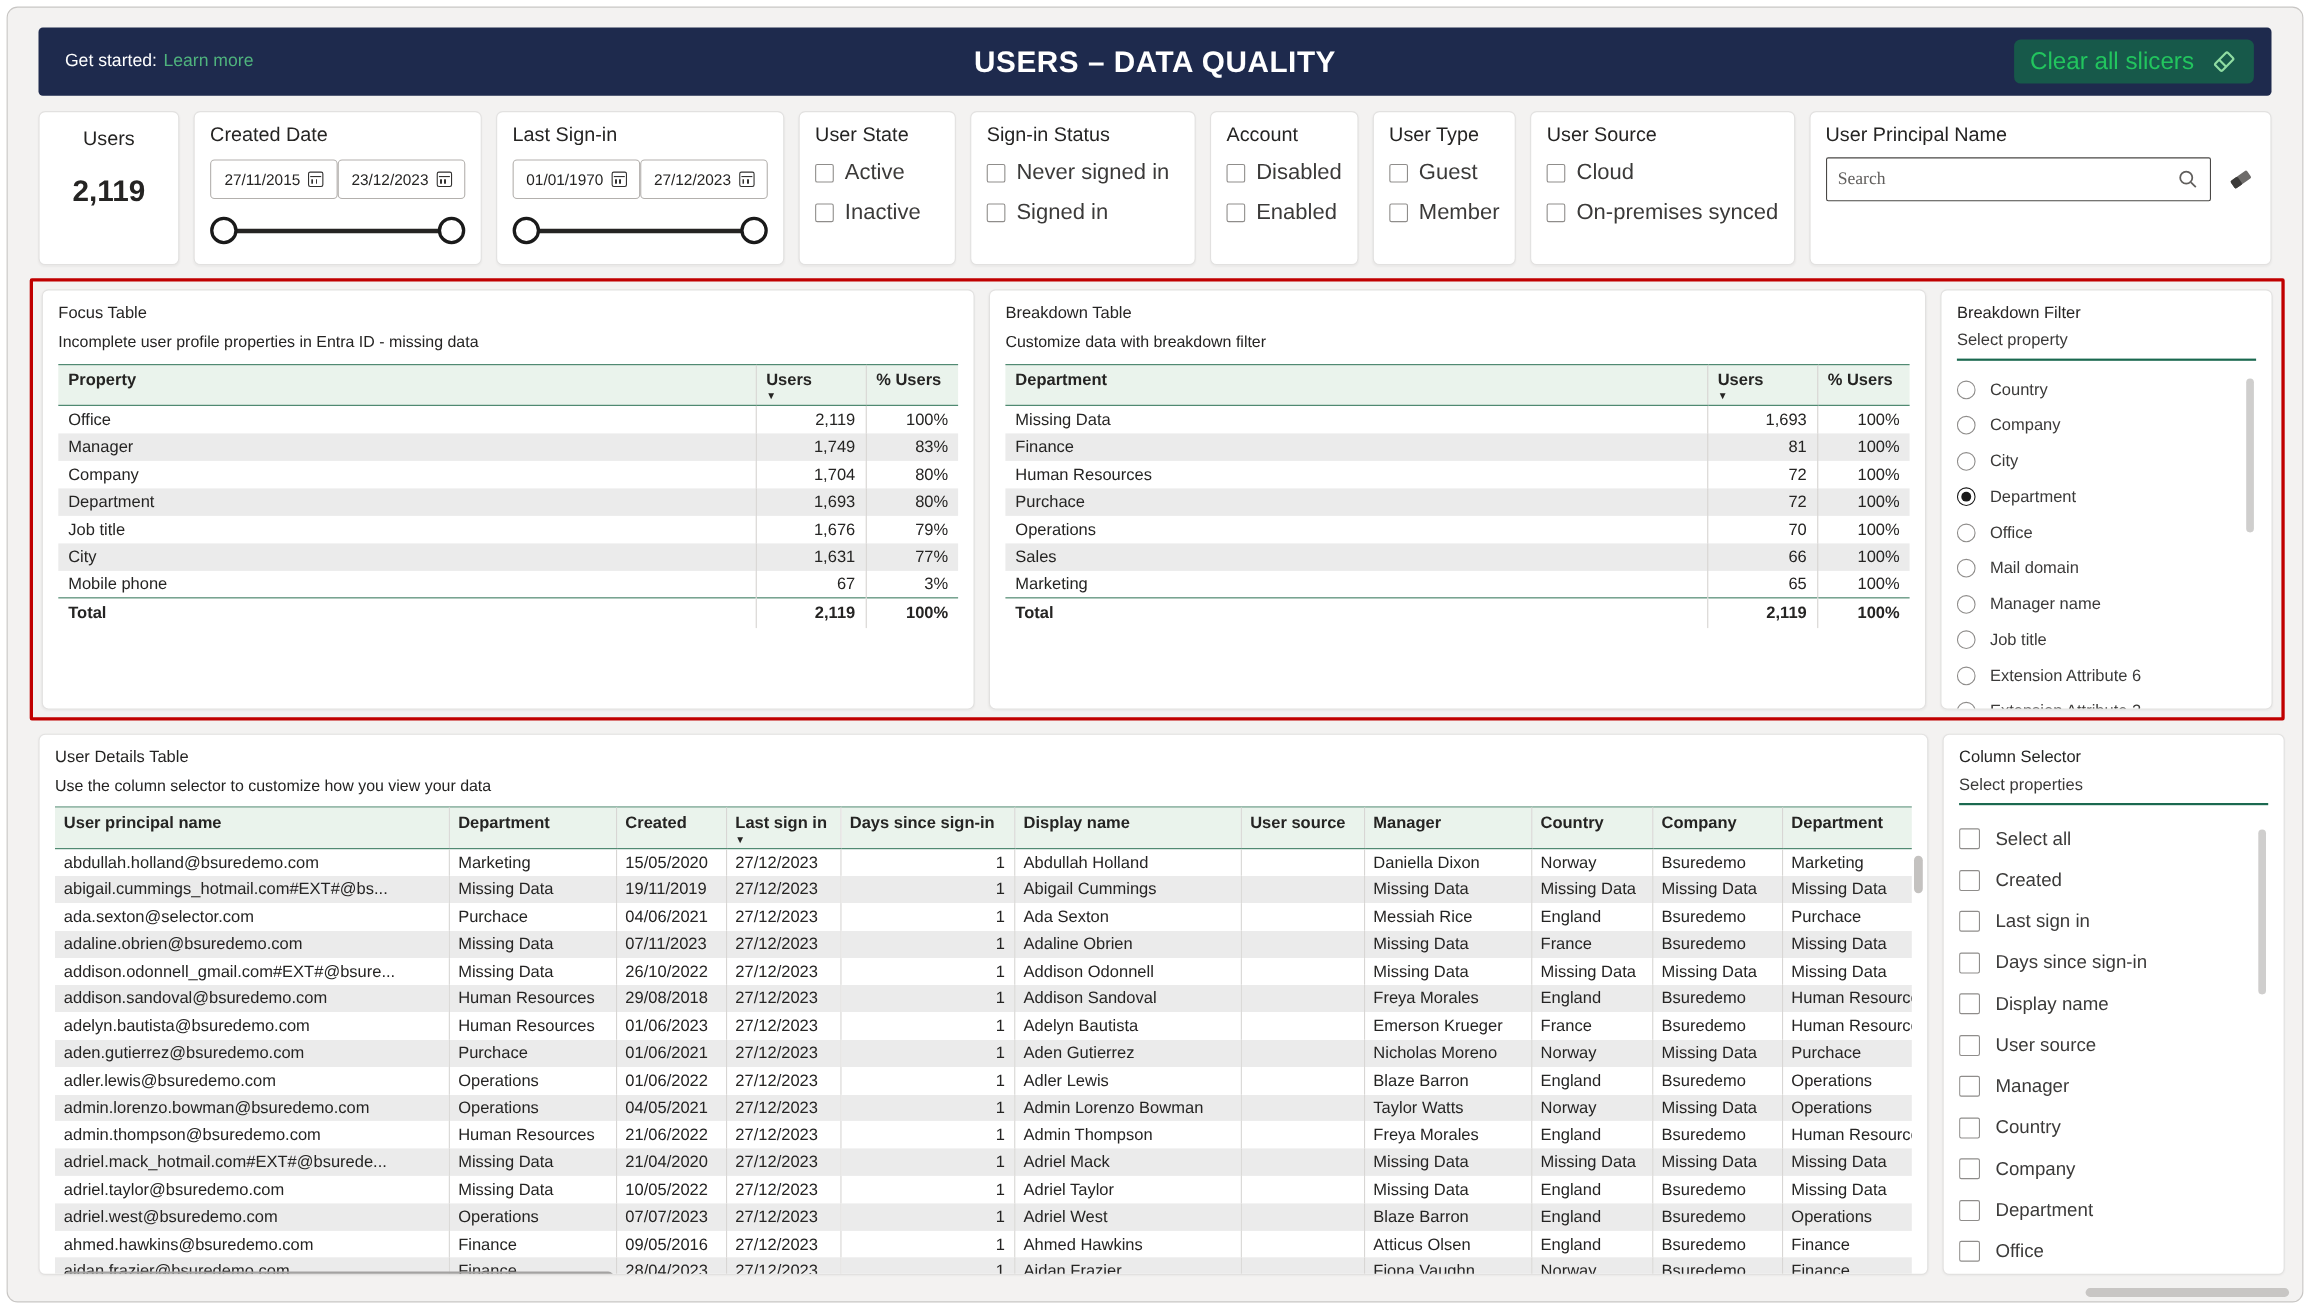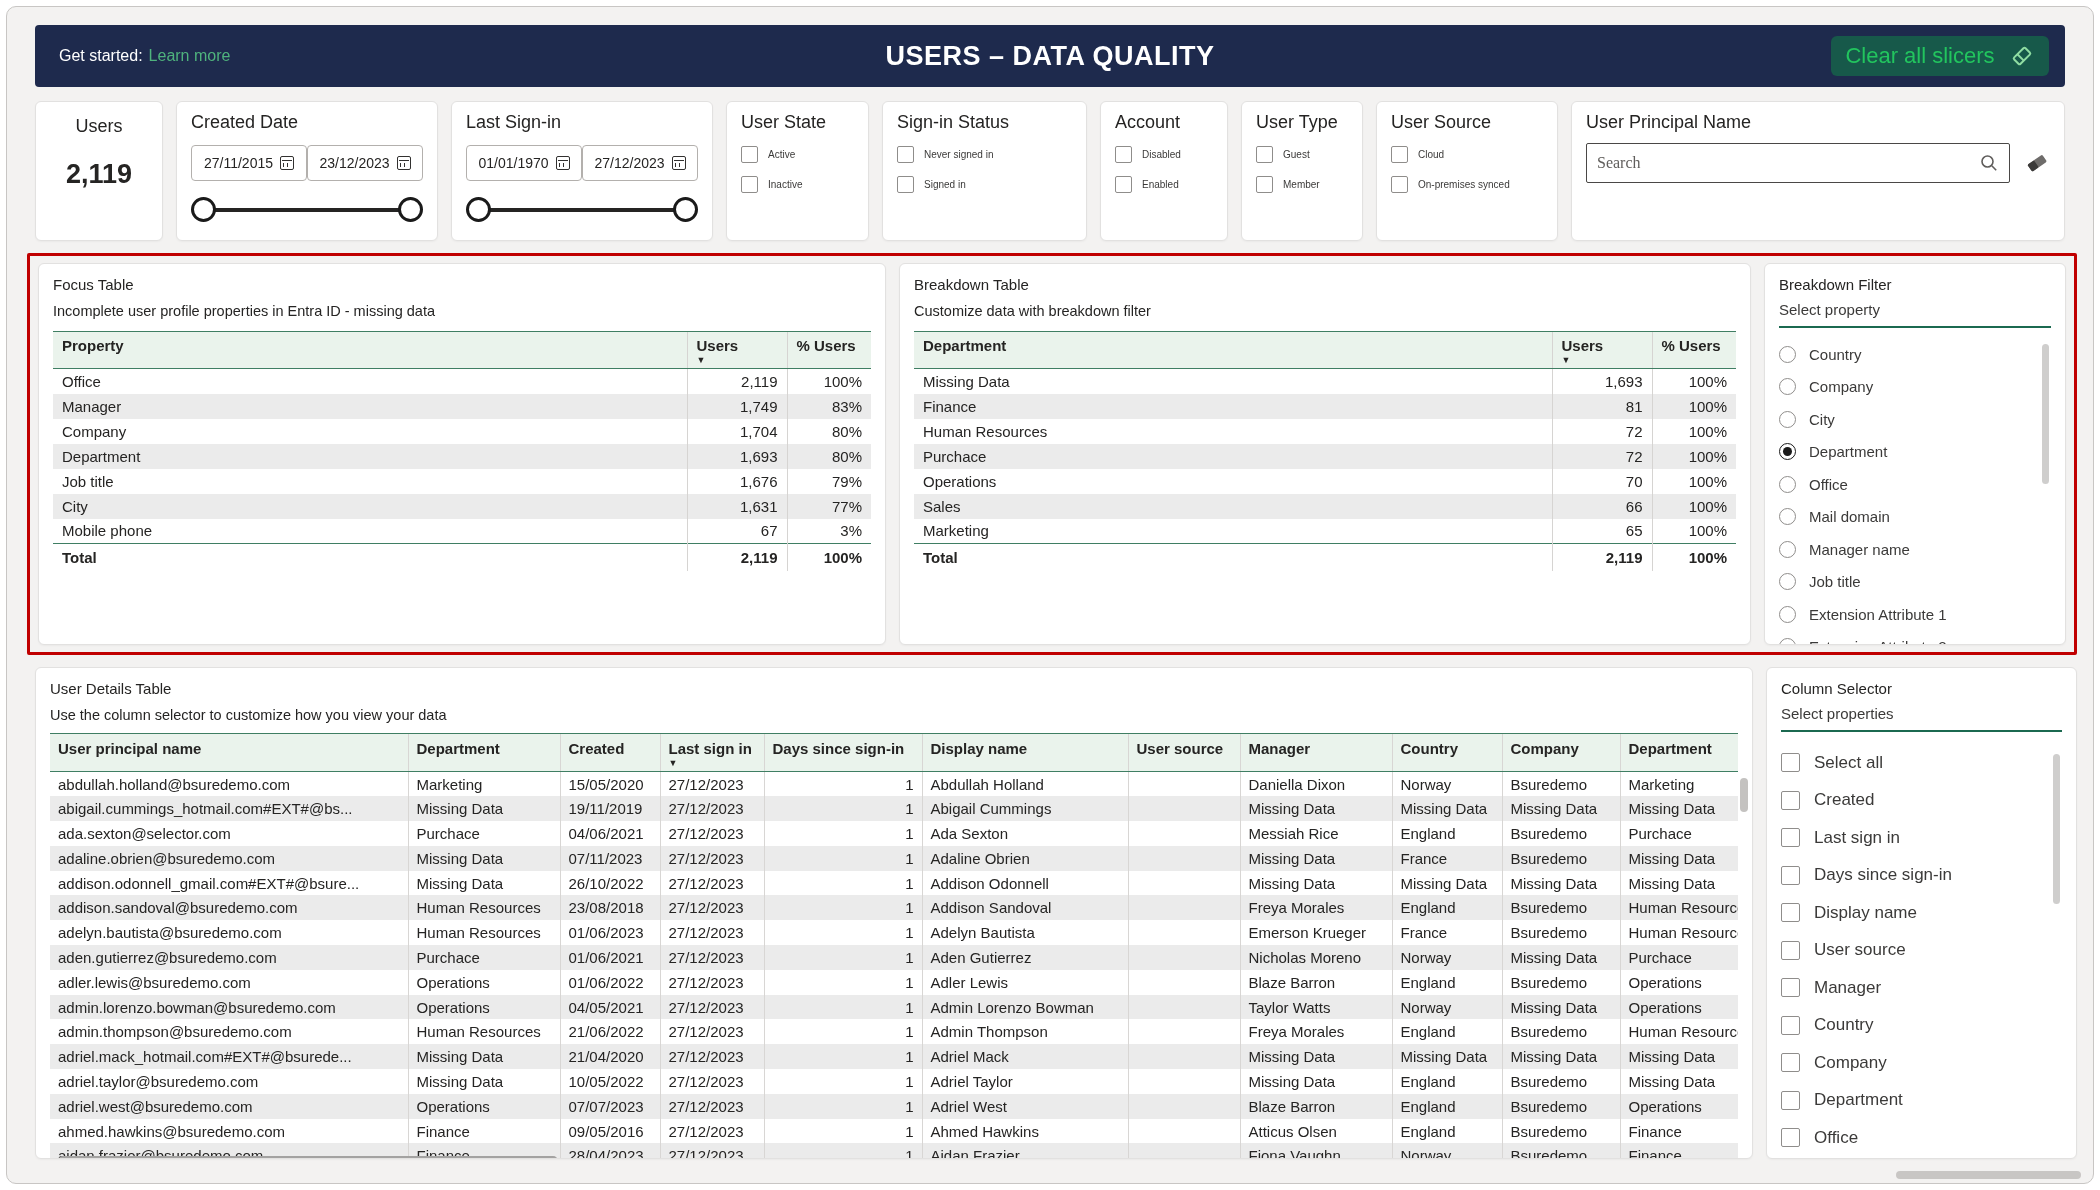--- a/index.html
+++ b/index.html
@@ -30,21 +30,21 @@
   .cal:after { content:""; position:absolute; left:2px; top:6px; width:7px; height:4px;
       background-image:repeating-linear-gradient(to right,#323130 0 1.5px,transparent 1.5px 4px);
   }
   .slider { position:relative; height:26px; margin-top:16px; }
   .slider .track { position:absolute; left:10px; right:10px; top:11px; height:4px; background:#252423; border-radius:2px; }
   .slider .handle { position:absolute; top:0; width:25px; height:25px; border-radius:50%; background:#ffffff; border:3px solid #1a1a1a; cursor:pointer; }
   .slider .h-left { left:0; }
   .slider .h-right { right:0; }
   .check-card .chk-item { display:flex; align-items:center; gap:10px; margin-top:13px; cursor:pointer; }
   .cb { width:17px; height:17px; border:1.5px solid #8f8d8b; border-radius:2px; background:#fff; flex:0 0 auto; }
-  .chk-lab { font-size:10px; color:#3b3a39; white-space:nowrap; }
+  .chk-lab { font-size:20px; color:#3b3a39; white-space:nowrap; }
   .c-state  { flex:0 0 143px; }
   .c-status { flex:0 0 205px; }
   .c-type   { flex:0 0 122px; }
   .c-account{ flex:0 0 128px; }
   .c-source { flex:0 0 182px; }
   .c-upn { flex:1 1 auto; }
   .search-row { display:flex; align-items:center; gap:14px; margin-top:10px; }
   .search-box { flex:1; height:40px; border:1.6px solid #4a4846; border-radius:2px; display:flex; align-items:center; padding:0 10px; background:#fff; }
   .search-box input { border:none; outline:none; flex:1; font-size:16px; font-family:Liberation Serif, serif; color:#000000; background:transparent; }
   .search-box input::placeholder { color:#605e5c; }
@@ -445,21 +445,21 @@
           <div class="radio-item">
             <span class="rb"></span>
             <span class="radio-lab">Manager name</span>
           </div>
           <div class="radio-item">
             <span class="rb"></span>
             <span class="radio-lab">Job title</span>
           </div>
           <div class="radio-item">
             <span class="rb"></span>
-            <span class="radio-lab">Extension Attribute 1</span>
+            <span class="radio-lab">Extension Attribute 6</span>
           </div>
           <div class="radio-item">
             <span class="rb"></span>
             <span class="radio-lab">Extension Attribute 2</span>
           </div>
         </div>
     </div>
   </div>
 
   <div class="bottom-row">
@@ -604,21 +604,21 @@
                 <td>Addison Odonnell</td>
                 <td></td>
                 <td>Missing Data</td>
                 <td>Missing Data</td>
                 <td>Missing Data</td>
                 <td>Missing Data</td>
               </tr>
               <tr>
                 <td>addison.sandoval@bsuredemo.com</td>
                 <td>Human Resources</td>
-                <td>23/08/2018</td>
+                <td>29/08/2018</td>
                 <td>27/12/2023</td>
                 <td class="num">1</td>
                 <td>Addison Sandoval</td>
                 <td></td>
                 <td>Freya Morales</td>
                 <td>England</td>
                 <td>Bsuredemo</td>
                 <td>Human Resources</td>
               </tr>
               <tr>

